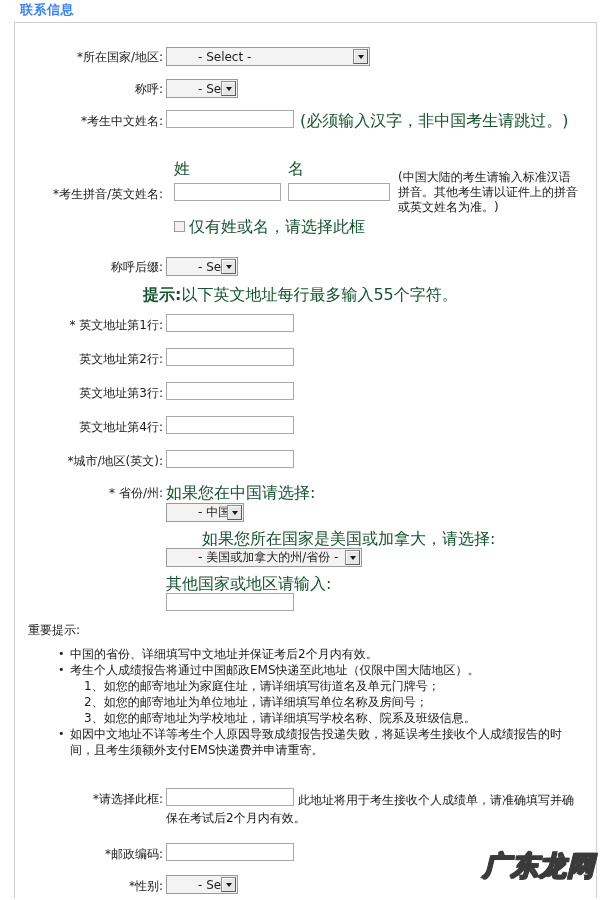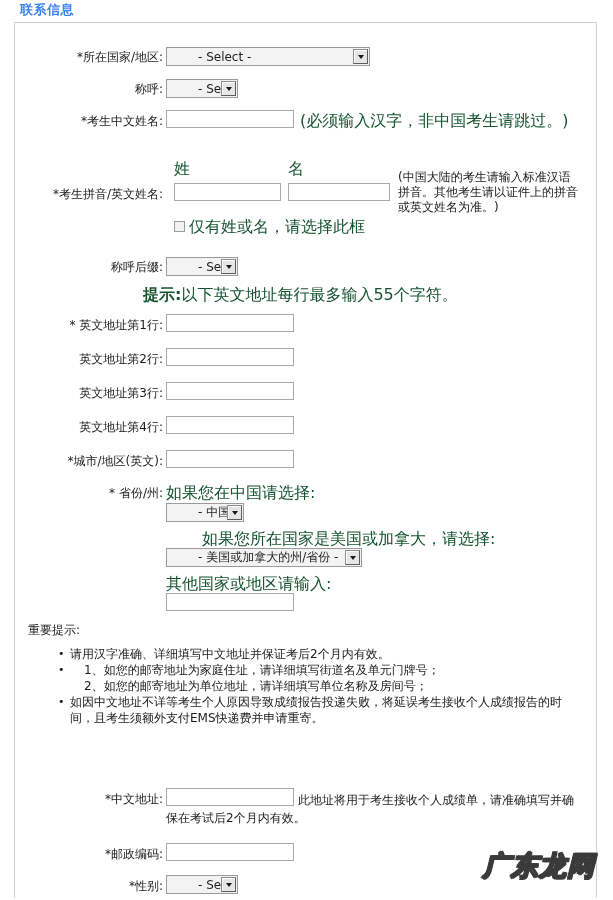--- a/index.html
+++ b/index.html
@@ -315,35 +315,37 @@
       </span>
   </div>
 </div>
 <div class="note" style="left:166px;top:576px;">其他国家或地区请输入:</div>
 <input class="ti" type="text" style="position: absolute; left: 166px; top: 593px; width: 128px;" value="">
 
 <div class="imp-title">重要提示:</div>
 <div class="imp-list">
   <div class="imp-item">
     <span class="bullet">•</span>
-    <span>请用汉字准确、详细填写中文地址并保证考后2个月内有效。</span>
+    <span>中国的省份、详细填写中文地址并保证考后2个月内有效。</span>
   </div>
   <div class="imp-item">
     <span class="bullet">•</span>
+    <span>考生个人成绩报告将通过中国邮政EMS快递至此地址（仅限中国大陆地区）。</span>
     <div class="sub-item">1、如您的邮寄地址为家庭住址，请详细填写街道名及单元门牌号；</div>
     <div class="sub-item">2、如您的邮寄地址为单位地址，请详细填写单位名称及房间号；</div>
+    <div class="sub-item">3、如您的邮寄地址为学校地址，请详细填写学校名称、院系及班级信息。</div>
   </div>
   <div class="imp-item">
     <span class="bullet">•</span>
     <span>如因中文地址不详等考生个人原因导致成绩报告投递失败，将延误考生接收个人成绩报告的时间，且考生须额外支付EMS快递费并申请重寄。</span>
   </div>
 </div>
 
 <div class="row" style="top:791px;">
-  <div class="lbl" style="left:11px;width:152px;">*中文地址:</div>
+  <div class="lbl" style="left:11px;width:152px;">*请选择此框:</div>
   <input class="ti" type="text" style="position: absolute; left: 166px; top: -3px; width: 128px;" value="">
 </div>
 <div class="note-wrap" style="left:166px;top:791px;width:412px;text-indent:132px;line-height:18px;">此地址将用于考生接收个人成绩单，请准确填写并确保在考试后2个月内有效。</div>
 
 <div class="row" style="top:846px;">
   <div class="lbl" style="left:11px;width:152px;">*邮政编码:</div>
   <input class="ti" type="text" style="position: absolute; left: 166px; top: -3px; width: 128px;" value="">
 </div>
 
 <div class="row" style="top:878px;">

